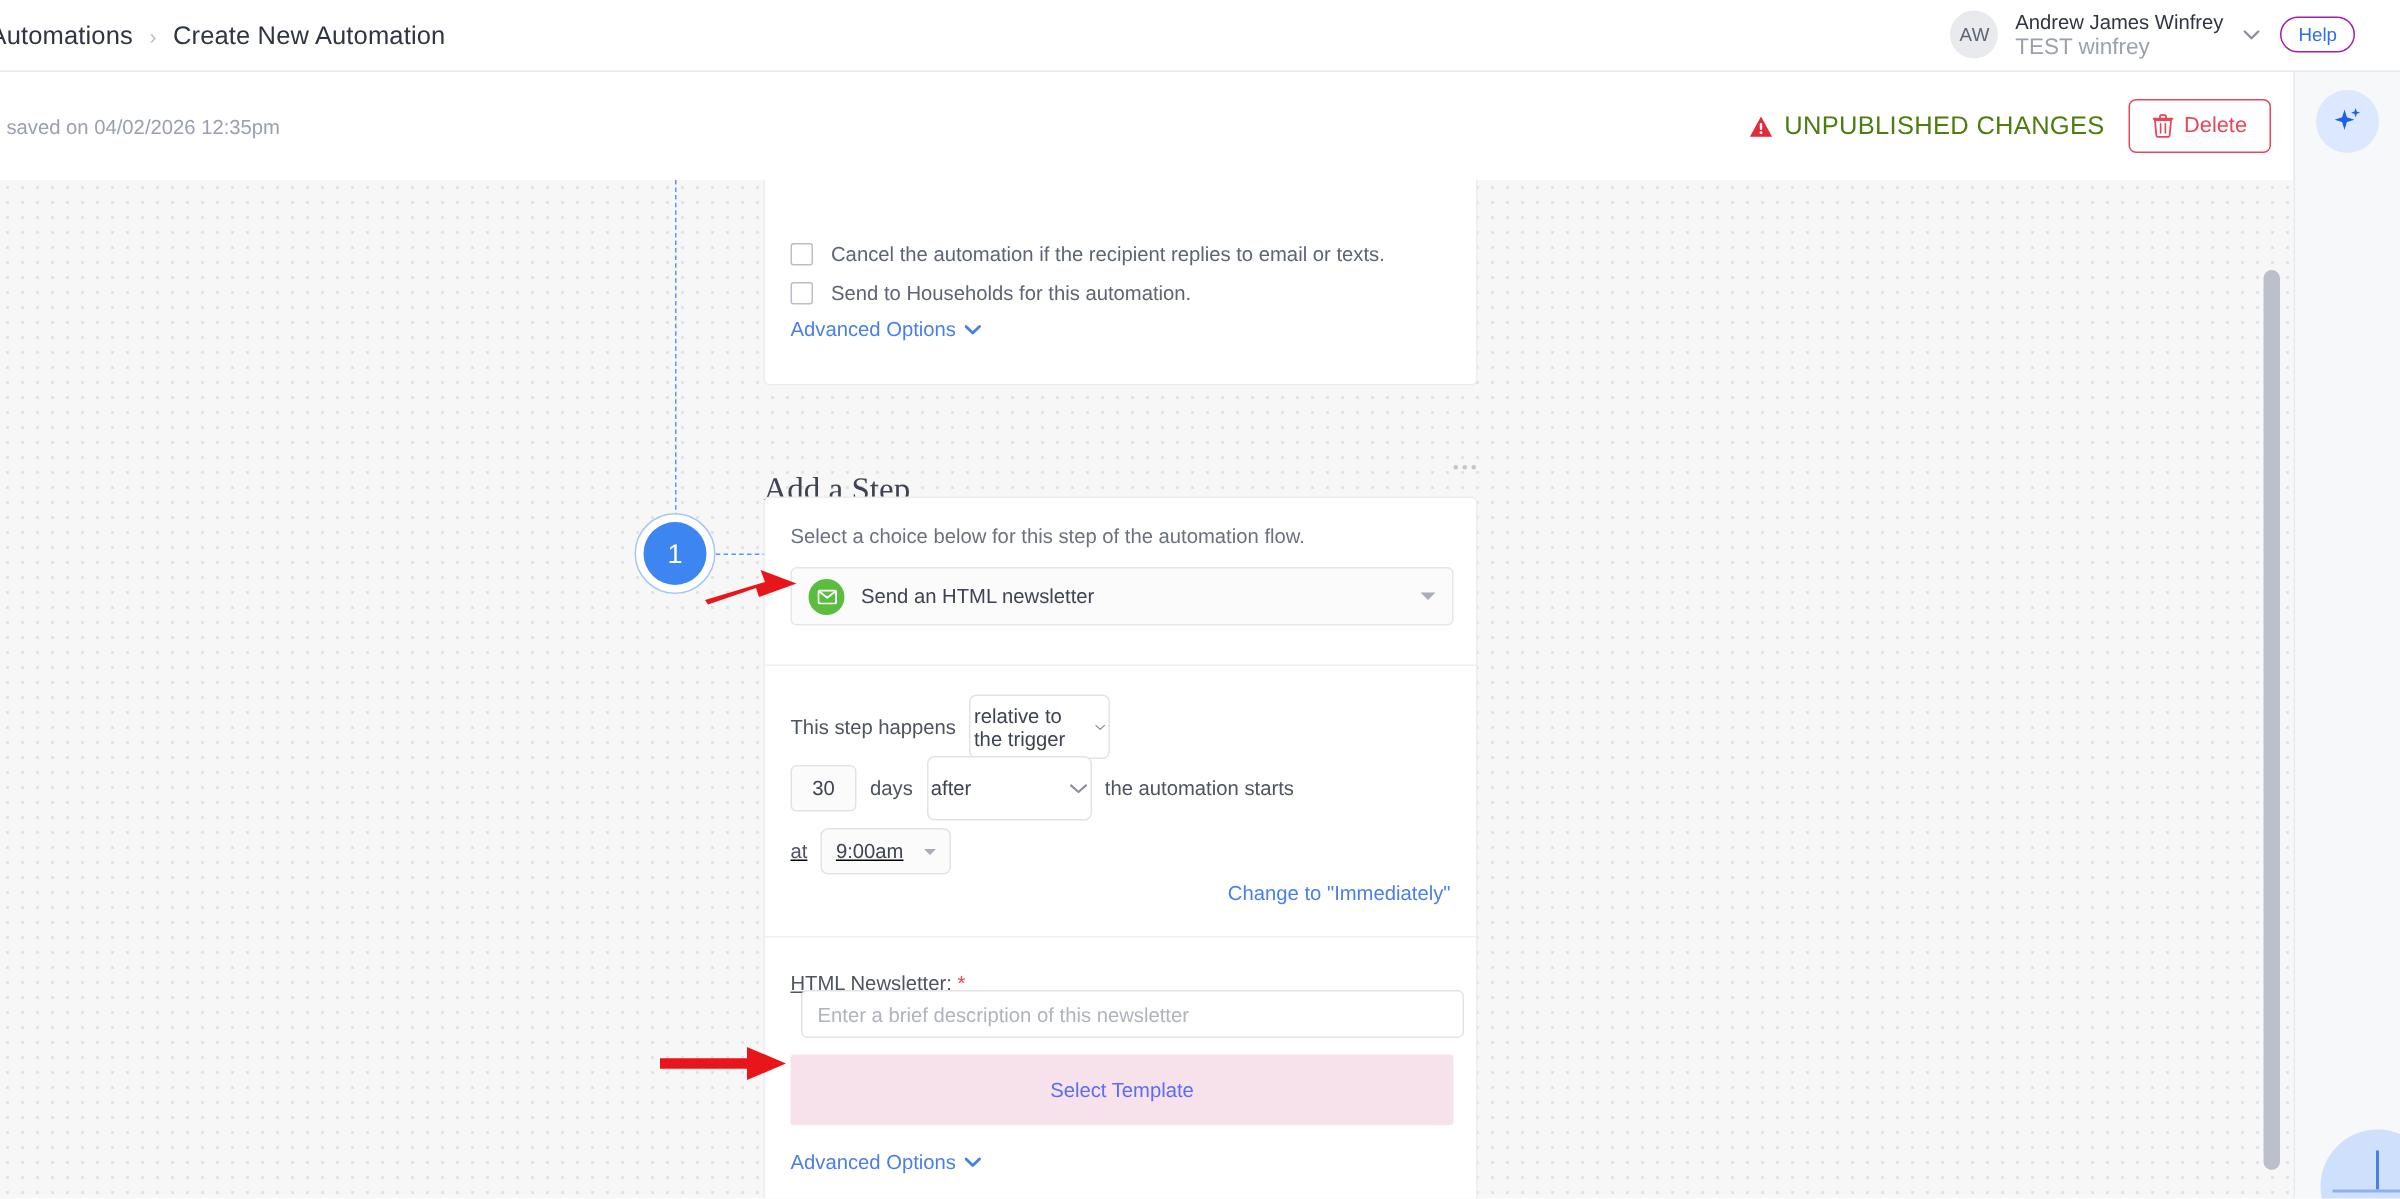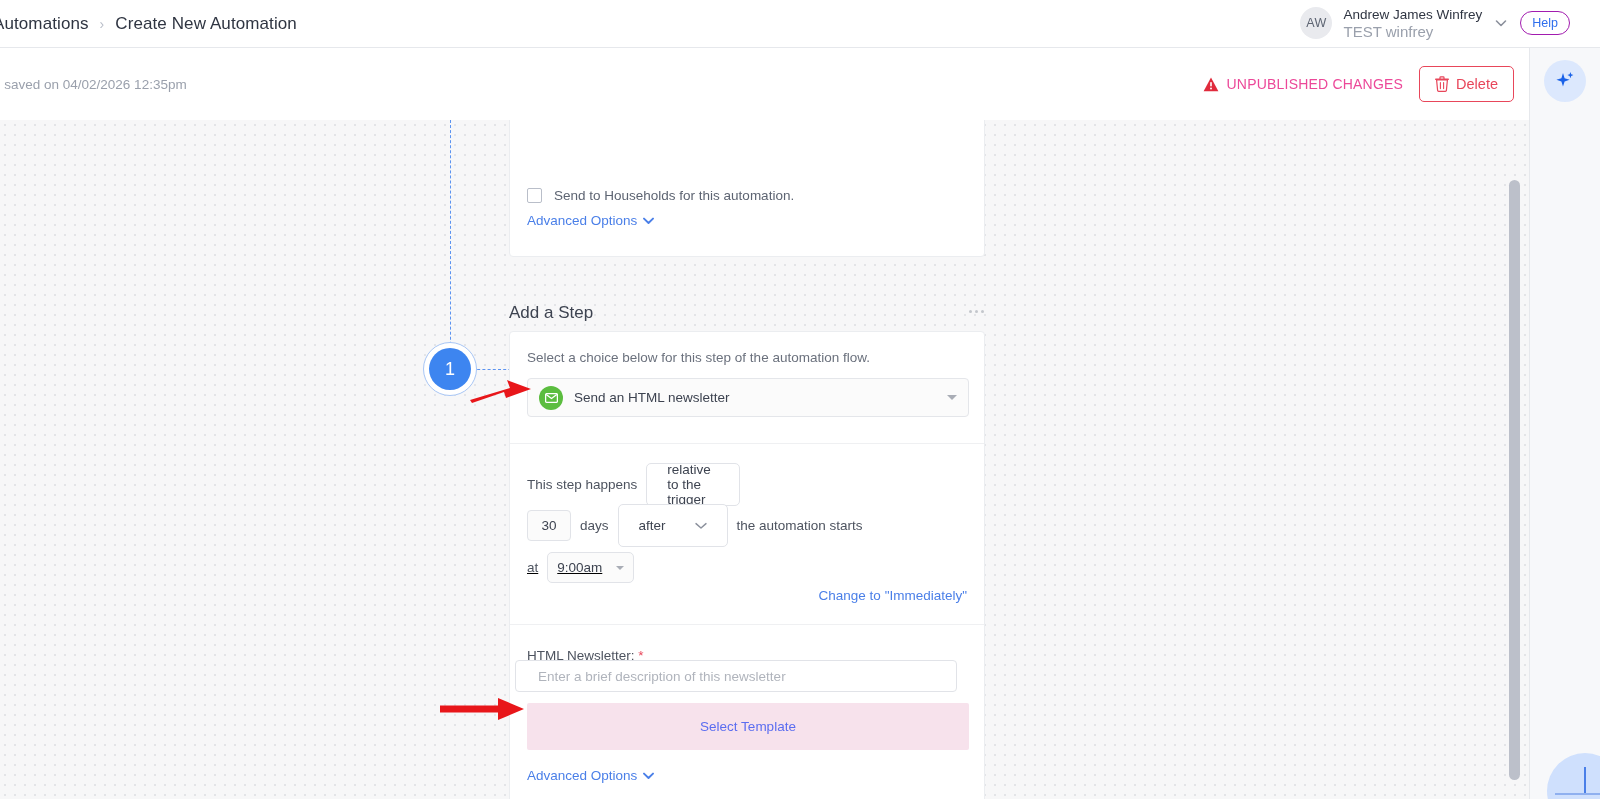--- a/index.html
+++ b/index.html
@@ -43,21 +43,21 @@
 
   
   .actionbar {
     position: absolute; left: 0; top: 48px; width: 1529px; height: 72px;
     background: #ffffff; display: flex; align-items: center;
   }
   .saved-text { font-size: 13.5px; color: #9aa0ac; margin-left: -7px; white-space: nowrap; }
   .actions { margin-left: auto; display: flex; align-items: center; gap: 16px; padding-right: 15px; }
   .unpub {
     display: flex; align-items: center; gap: 8px;
-    color: #ec4899; font-size: 14px; letter-spacing: .2px; white-space: nowrap;
+    color: #4d7c0f; font-size: 17px; letter-spacing: .2px; white-space: nowrap;
   }
   .warn-tri { width: 16px; height: 15px; display:block; }
   .btn-enable {
     background: #7ac143; color: #fff; border: none; border-radius: 5px;
     font-size: 14.5px; padding: 10px 17px; cursor: pointer; white-space: nowrap;
   }
   .btn-delete {
     background: #fff; color: #e8465a; border: 1px solid #e8465a; border-radius: 5px;
     font-size: 14.5px; padding: 9px 15px; cursor: pointer; white-space: nowrap;
     display: flex; align-items: center; gap: 7px;
@@ -119,22 +119,22 @@
     border-radius: 4px;
   }
   #card-trigger { top: -24px; height: 161px; border-radius: 0 0 4px 4px; }
   .chk-row { position:absolute; left:17px; display:flex; align-items:center; gap:12px; }
   .chk-box { width: 15px; height: 15px; border: 1px solid #b9bec9; border-radius: 2px; background:#fff; cursor:pointer; flex:none; }
   .chk-label { font-size: 13.5px; color: #5d6472; white-space: nowrap; }
   .adv-link { font-size: 13.5px; color: #4a7fe8; cursor: pointer; display: inline-flex; align-items: center; gap: 6px; }
   .adv-chev { width: 11px; height: 8px; display:block; }
 
   .step-heading {
-    position: absolute; left: 509px; top: 183px;
-    font-size: 17px; color: #3d4350;
+    position: absolute; left: 509px; top: 193px;
+    font-size: 22px; color: #3d4350; font-family: Liberation Serif, serif;
   }
   .dots-menu {
     position: absolute; left: 969px; top: 190px;
     display: flex; gap: 3px; cursor: pointer;
   }
   .dots-menu i { width: 3px; height: 3px; border-radius: 50%; background: #c3c6cc; display:block; }
 
   #card-step { top: 211px; height: 492px; }
 
   .sub-note { position:absolute; left:17px; top:18px; font-size:13.5px; color:#6b717d; }
@@ -147,43 +147,43 @@
   .choice-text { font-size:13.5px; color:#3d4350; margin-left:11px; }
   .tri-down { margin-left:auto; width:0;height:0;border-left:5px solid transparent;border-right:5px solid transparent;border-top:5px solid #a9adb6; }
 
   .sect-divider { position:absolute; left:0; width:100%; height:1px; background:#eff0f2; }
 
   .sched-row { position:absolute; display:flex; align-items:center; gap:9px; }
   .lbl { font-size:13.5px; color:#4d535f; white-space:nowrap; }
   .sel-box {
     border:1px solid #e1e3e8; border-radius:5px; background:#fff;
     font-size:13.5px; color:#3d4350; height:43px;
-    display:flex; align-items:center; padding:0 20px; cursor:pointer; gap:10px;
+    display:flex; align-items:center; padding:0 2px; cursor:pointer; gap:10px;
   }
   .sel-box .chev { width:12px; height:8px; display:block; margin-left:auto; }
   .num-box {
     border:1px solid #e1e3e8; border-radius:4px; background:#fbfbfb;
     width:44px; height:31px; font-size:13.5px; color:#3d4350;
     display:flex; align-items:center; justify-content:center; cursor:text;
   }
   .time-box {
     border:1px solid #e1e3e8; border-radius:5px; background:#fbfbfb;
     height:31px; font-size:13.5px; color:#3d4350;
     display:flex; align-items:center; padding:0 9px; gap:14px; cursor:pointer;
   }
   .time-box .tri { width:0;height:0;border-left:4px solid transparent;border-right:4px solid transparent;border-top:4px solid #a9adb6; }
   .imm-link { position:absolute; right:17px; font-size:13.5px; color:#4a7fe8; cursor:pointer; white-space:nowrap; }
 
   .field-label { position:absolute; left:17px; font-size:13.5px; color:#4d535f; }
   .req-star { color:#e8465a; }
   .text-input {
-    position:absolute; left:5px; width:442px; height:32px;
+    position:absolute; left:24px; width:442px; height:32px;
     border:1px solid #e1e3e8; border-radius:4px; background:#fff;
     font-size:13.5px; color:#b0b4bc; display:flex; align-items:center;
-    padding:0 22px; cursor:text;
+    padding:0 10px; cursor:text;
   }
   .tpl-btn {
     position:absolute; left:17px; width:442px; height:47px;
     background:#f7e2ec; border:none; border-radius:2px;
     color:#5b6df0; font-size:13.5px; cursor:pointer;
     display:flex; align-items:center; justify-content:center;
   }
 
   
   .arrow { position:absolute; }
@@ -263,20 +263,24 @@
     </div>
   </div>
 
   <div class="canvas">
 
     <div class="flow-line"></div>
     <div class="flow-line-h"></div>
 
     <div class="card" id="card-trigger">
 
+      <div class="chk-row" style="top:65px;">
+        <span class="chk-box"></span>
+        <span class="chk-label">Cancel the automation if the recipient replies to email or texts.</span>
+      </div>
       <div class="chk-row" style="top:91px;">
         <span class="chk-box"></span>
         <span class="chk-label">Send to Households for this automation.</span>
       </div>
 
       <div style="position:absolute;left:17px;top:114px;">
         <span class="adv-link">
           <span>Advanced Options</span>
           <svg class="adv-chev" viewBox="0 0 11 8">
               <path d="M1 1.6 L5.5 6 L10 1.6" fill="none" stroke="#4a7fe8" stroke-width="1.9" stroke-linecap="round" stroke-linejoin="round"></path>

